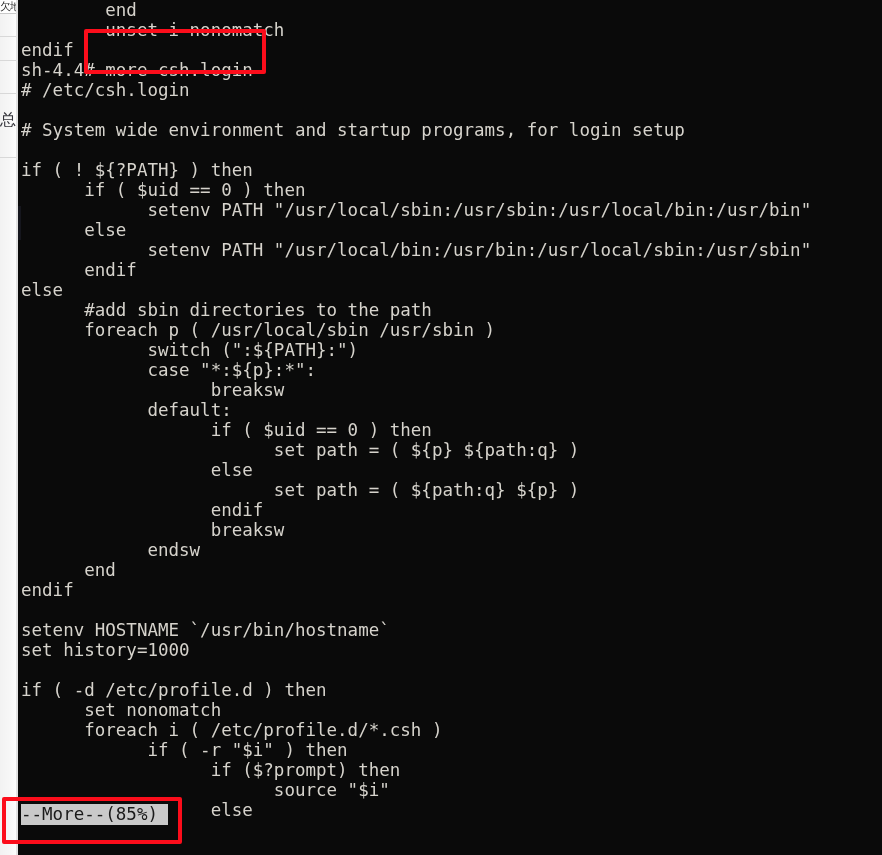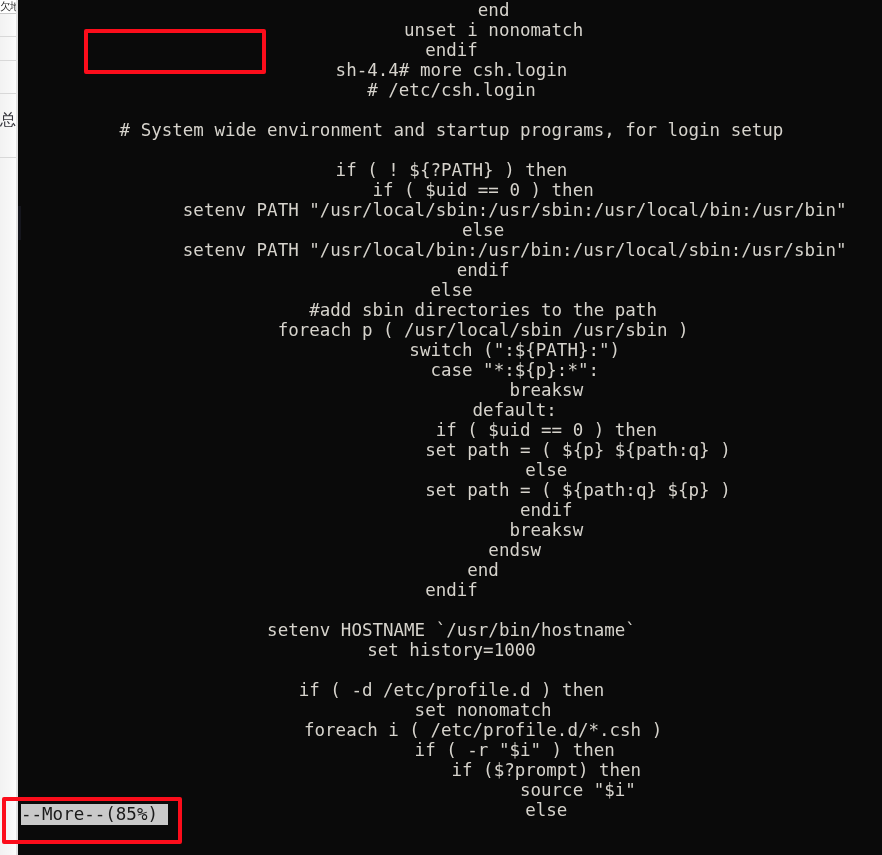--- a/index.html
+++ b/index.html
@@ -15,21 +15,20 @@
     font-family: "DejaVu Sans Mono", "Liberation Mono", monospace;
   }
 
   
   #screen {
     position: relative;
     width: 882px;
     height: 855px;
     background: #ffffff;
     overflow: hidden;
-    text-align: center;
   }
 
   
   #bg-app {
     position: absolute;
     left: 0; top: 0;
     width: 18px;
     height: 855px;
     background: linear-gradient(to right, #f2f2f2 0%, #f7f7f7 55%, #ffffff 100%);
     overflow: hidden;

